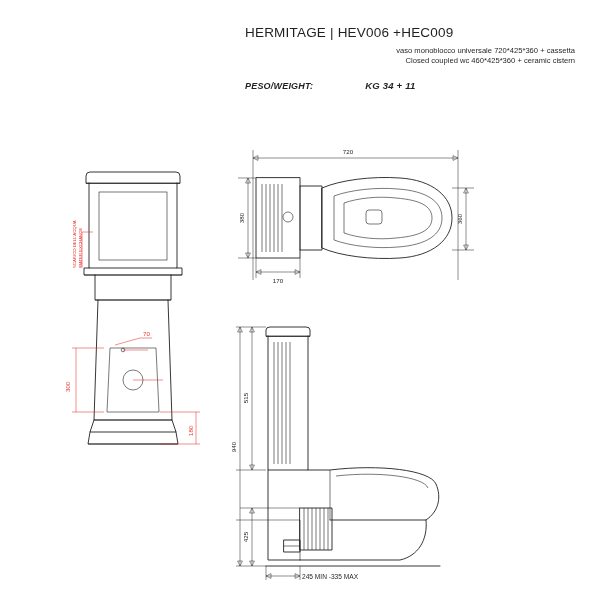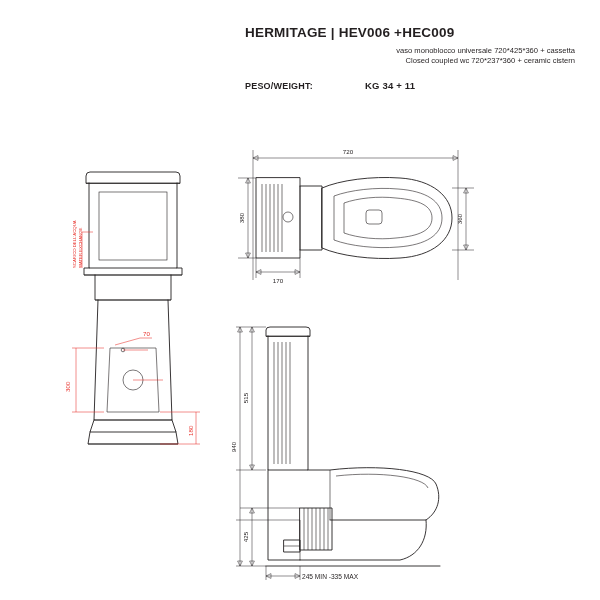--- a/index.html
+++ b/index.html
@@ -22,38 +22,39 @@
 
   
   .header {
     position: absolute;
     left: 245px;
     top: 26px;
     width: 330px;
   }
   .title {
     font-size: 13.5px;
-    font-weight: bold;
+    font-weight: normal;
     letter-spacing: .2px;
     line-height: 1.1;
     margin: 0 0 5px 0;
     white-space: nowrap;
   }
   .subtitle {
     font-size: 7.6px;
     line-height: 1.35;
     margin: 0;
     white-space: nowrap;
     text-align: right;
   }
   .weight-row {
     margin-top: 14px;
     display: flex;
     align-items: baseline;
     gap: 20px;
+    font-style: italic;
   }
   .weight-label {
     font-size: 9px;
     font-weight: bold;
     letter-spacing: .2px;
   }
   .weight-value {
     font-size: 9.5px;
     font-weight: bold;
     letter-spacing: .2px;
@@ -82,21 +83,21 @@
   .tinytxt { font-size: 4.3px; fill: #e8322c; }
 </style>
 </head>
 <body>
 
 <div class="sheet">
 
   <div class="header">
     <div class="title">HERMITAGE | HEV006 +HEC009</div>
     <div class="subtitle">vaso monoblocco universale 720*425*360 + cassetta</div>
-    <div class="subtitle">Closed coupled wc 720*237*360 + ceramic cistern</div>
+    <div class="subtitle">Closed coupled wc 460*425*360 + ceramic cistern</div>
     <div class="weight-row">
       <span class="weight-label">PESO/WEIGHT:</span>
       <span class="weight-value">KG 34 + 11</span>
     </div>
   </div>
 
   <svg class="draw" viewBox="0 0 600 600">
 
     <g>
 

